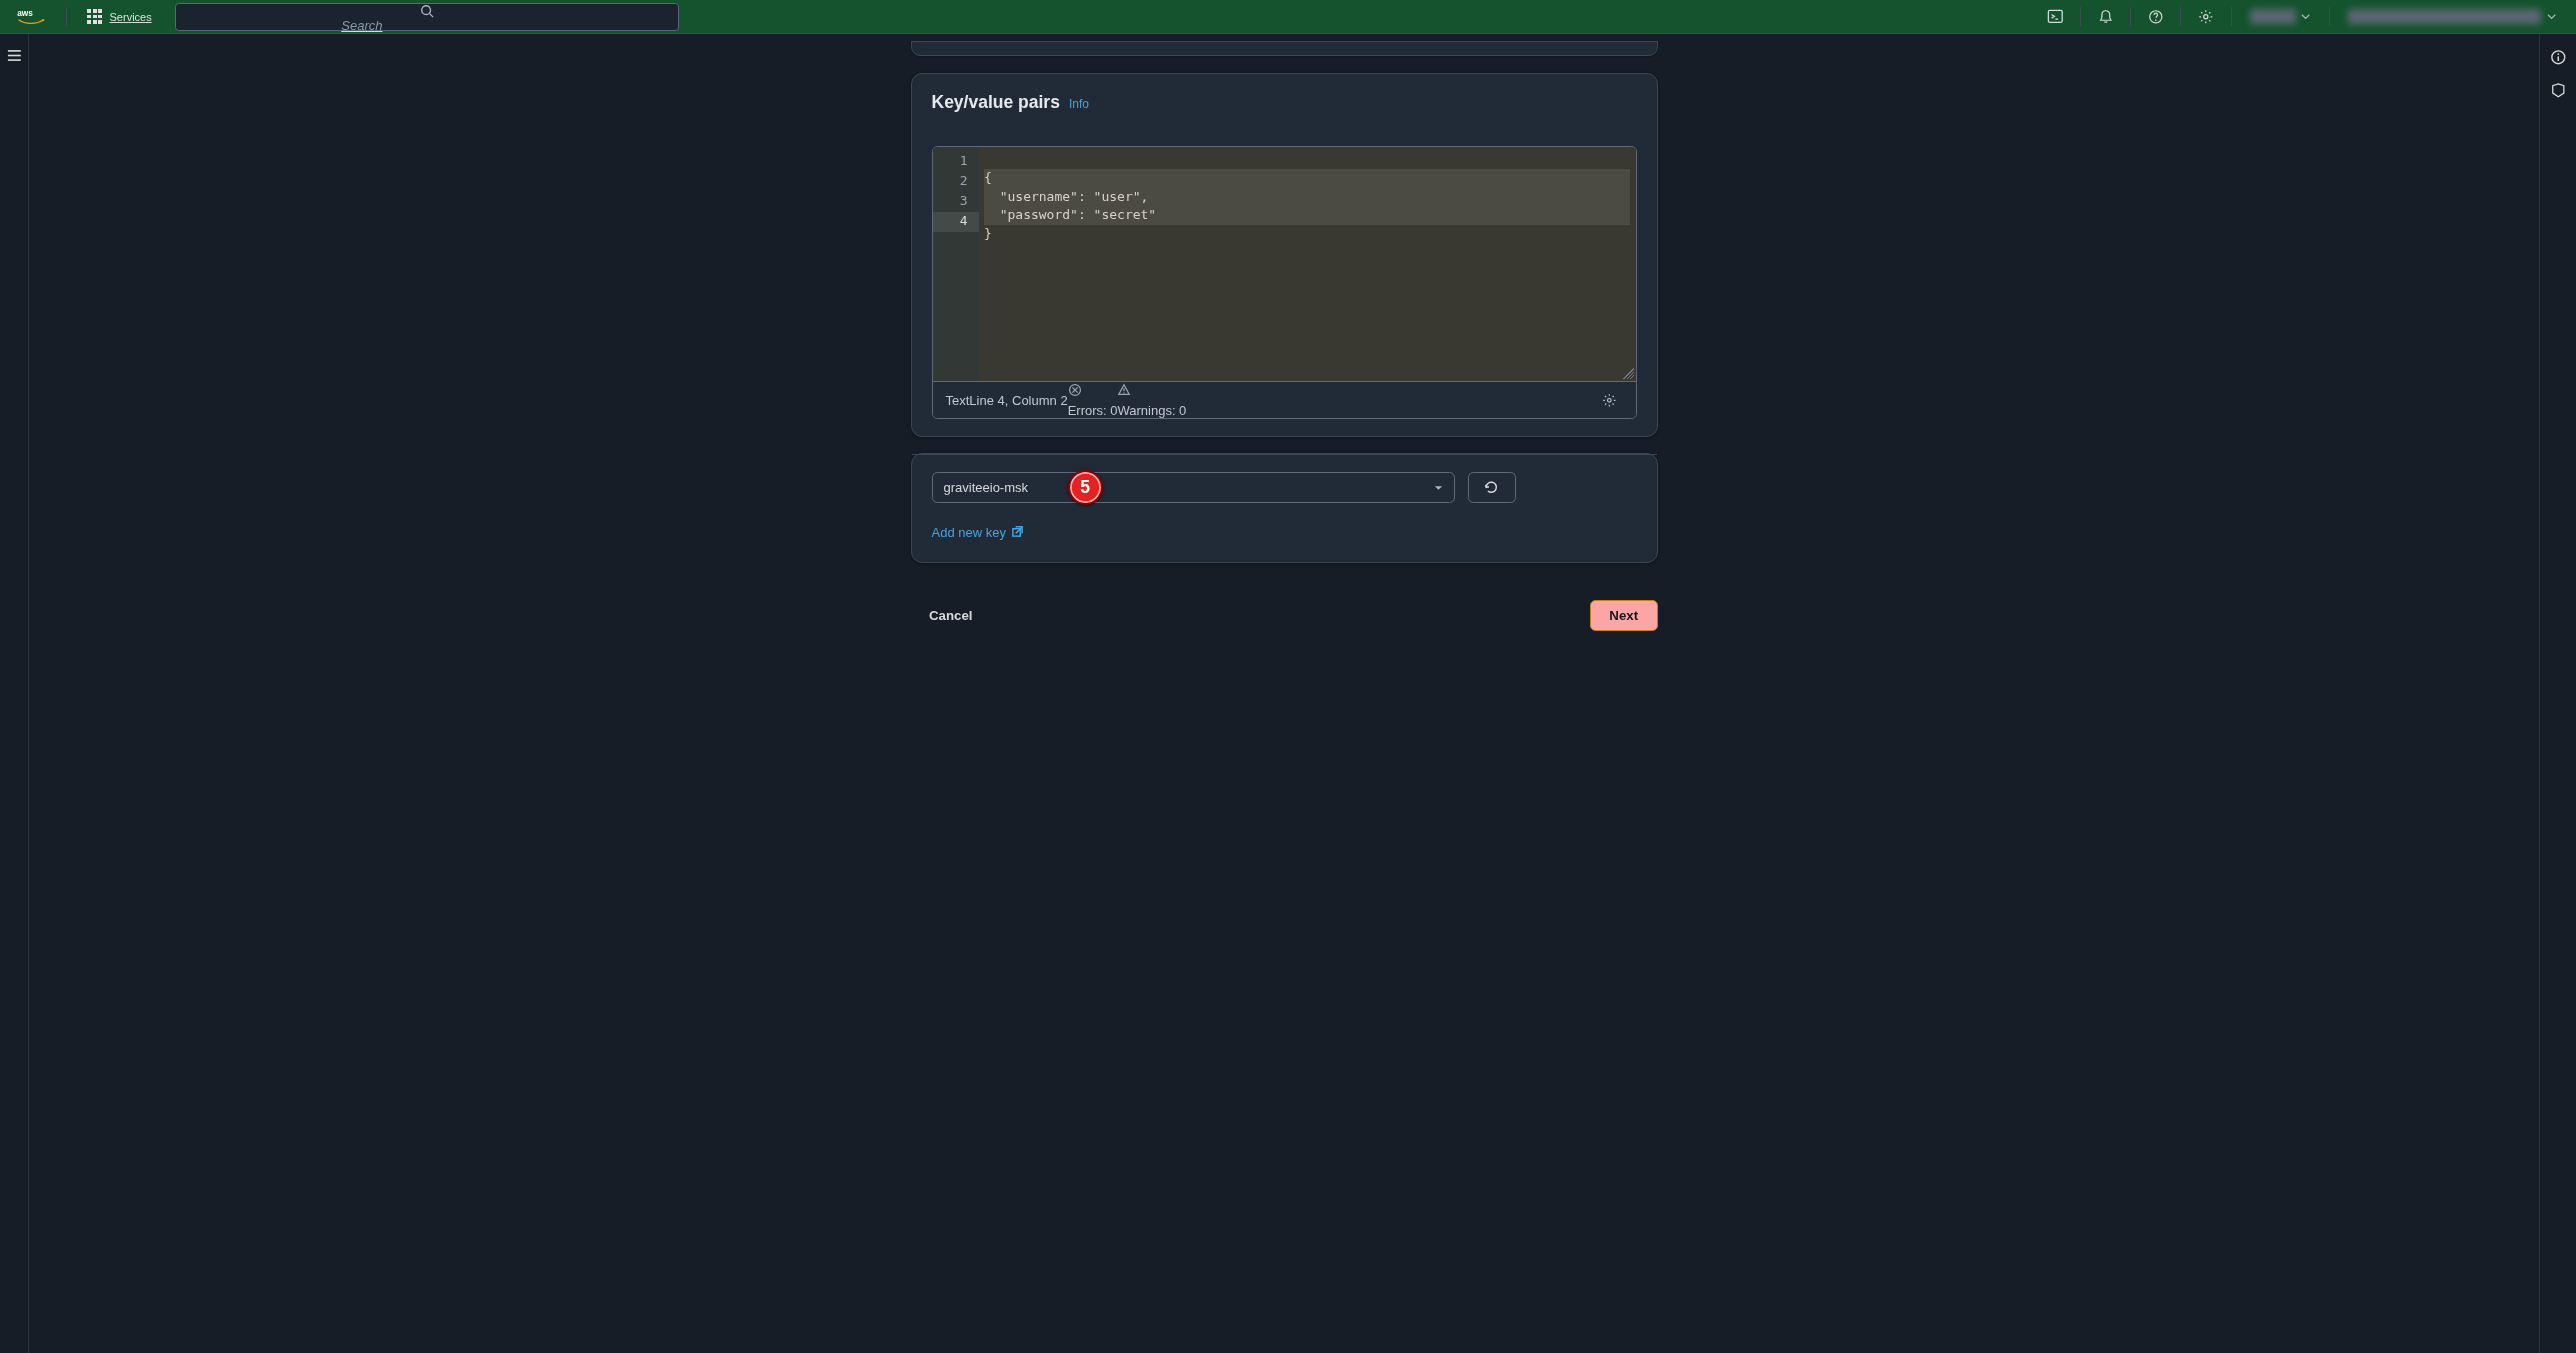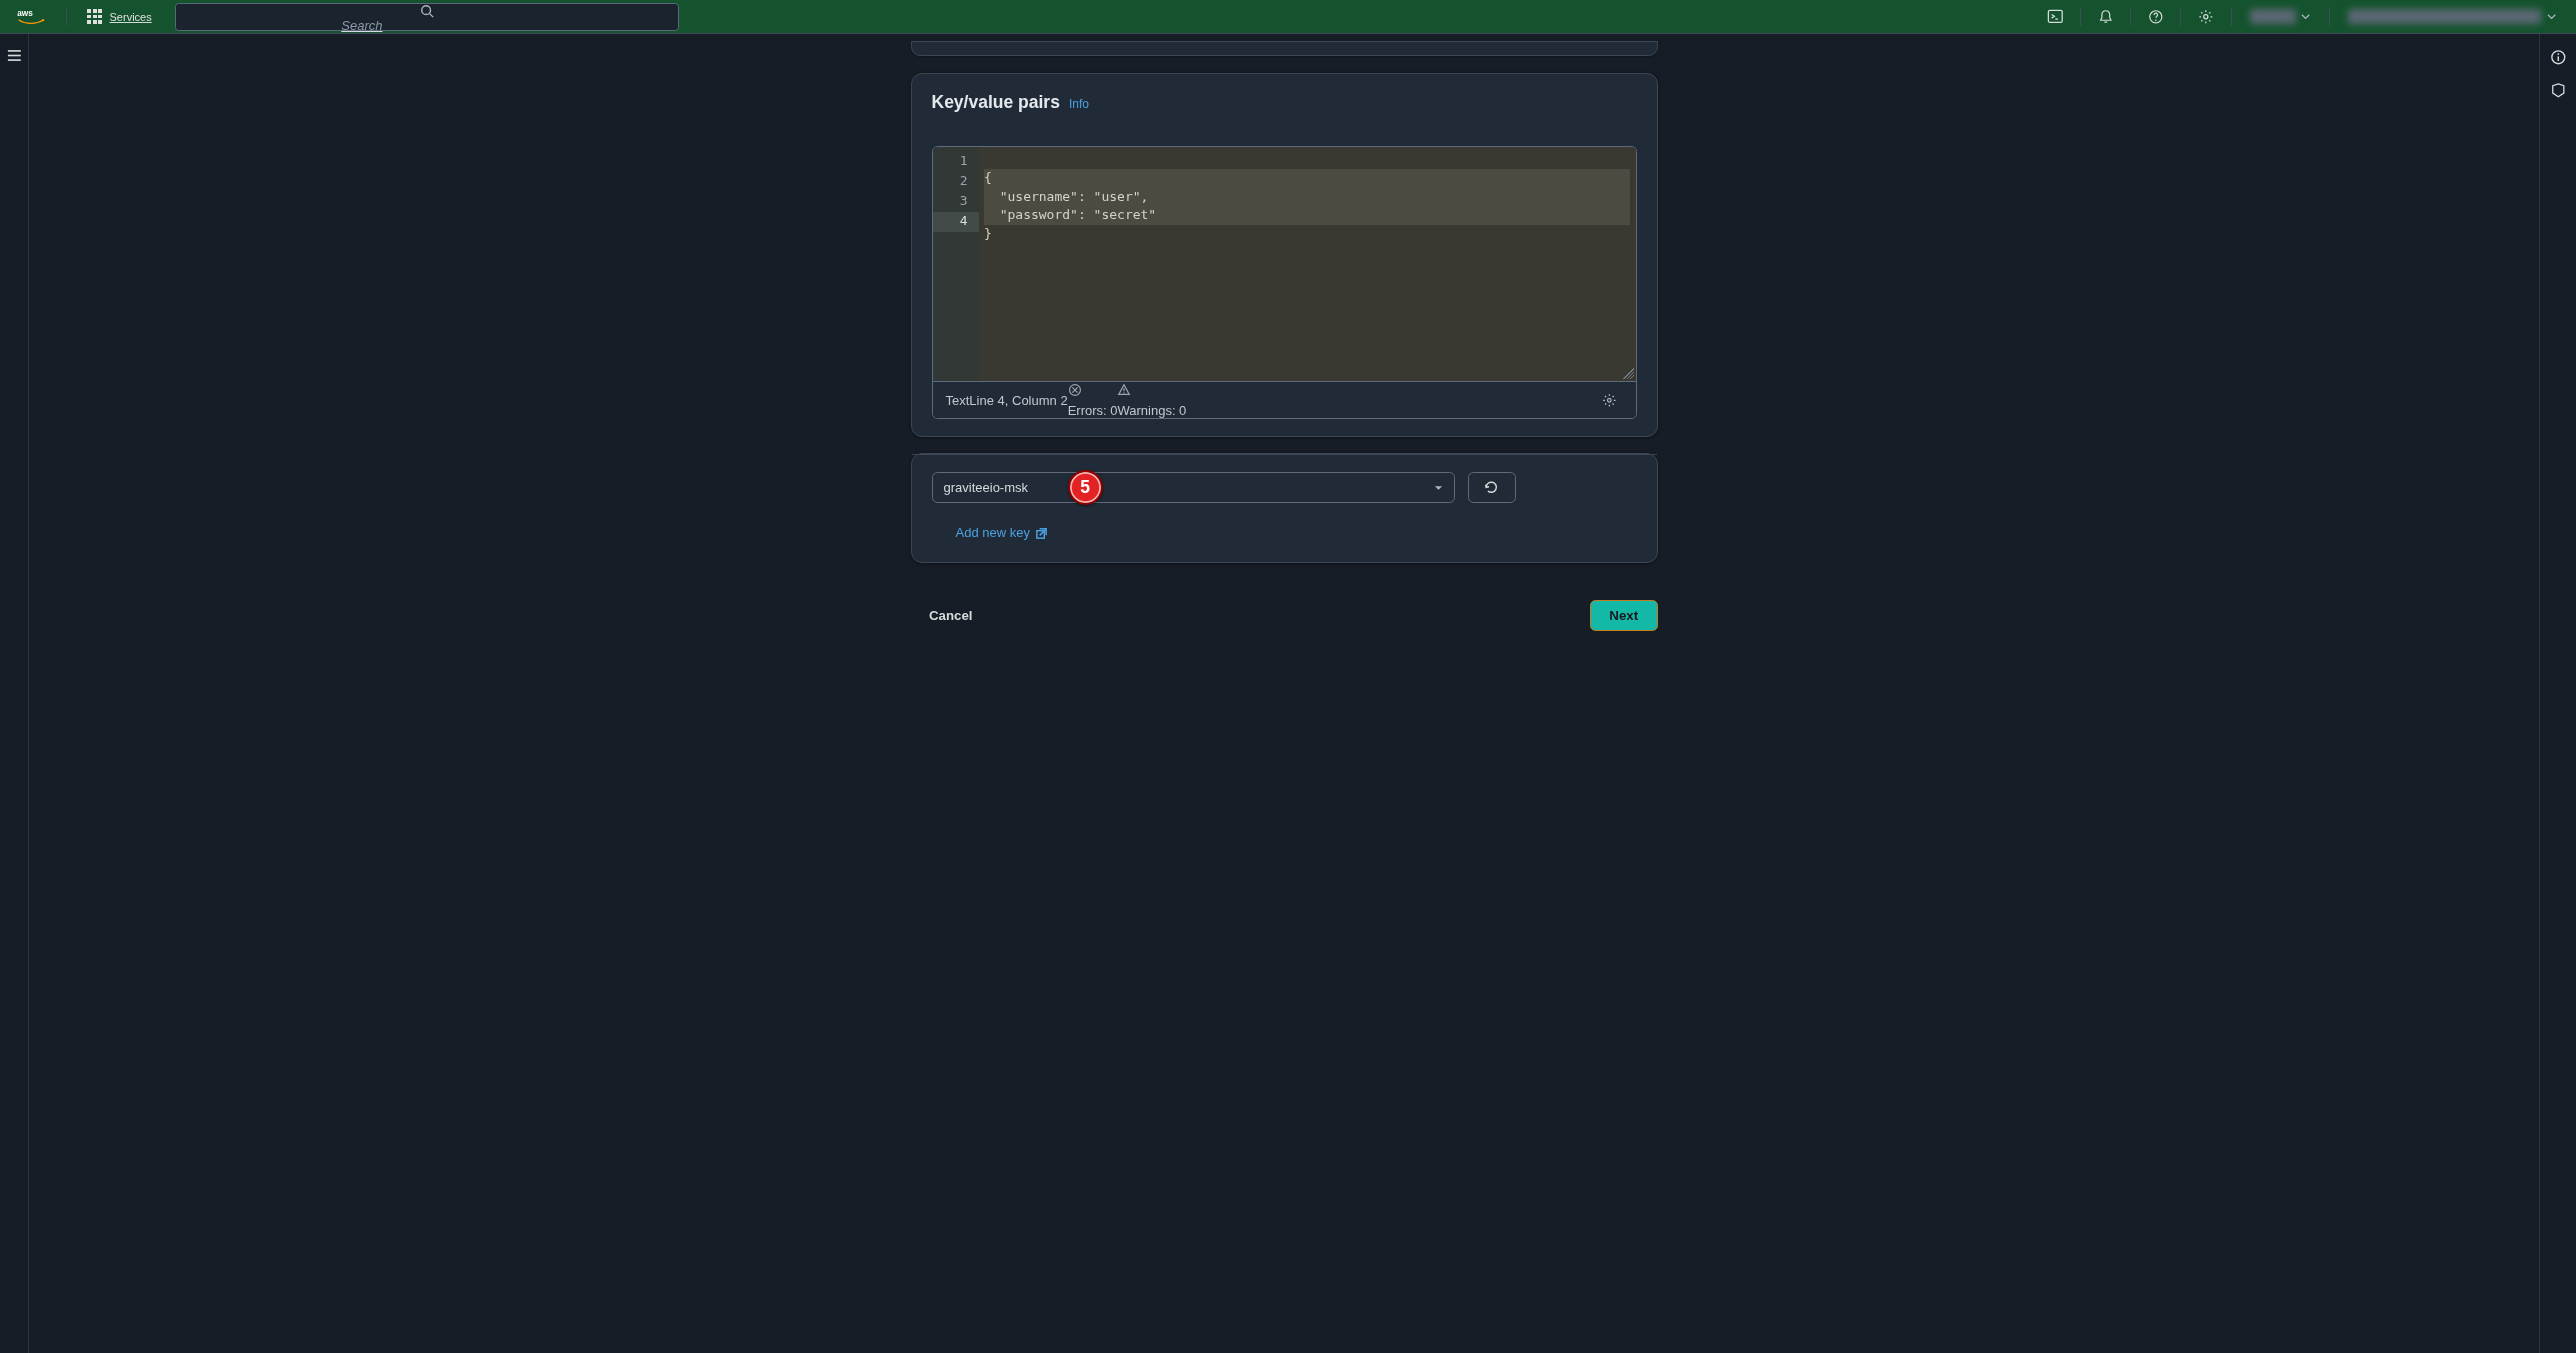--- a/index.html
+++ b/index.html
@@ -293,23 +293,22 @@
     border: 0.9px solid #5f6b7a;
     border-radius: 5.5px;
     display:flex;align-items:center;justify-content:center;
     cursor:pointer; color:#d5dbdb;
   }
   .add-key-link {
     width: 100%;
     margin-top: 9.2px;
     color: #4aa1e0;
     font-size: 13px;
-    display: flex; align-items: flex-end; gap: 5.5px;
+    display: flex; align-items: flex-start; gap: 5.5px;
     cursor:pointer;
-    margin-left:24px;
   }
 
   
   .anno-marker {
     position: absolute;
     width: 35px; height: 35px;
     border-radius: 50%;
     background: #e32323;
     border: 2.8px solid #8b0000;
     box-shadow: 0 0 0 1.8px #f3b7b7 inset, 0 0.9px 2.8px rgba(0,0,0,.5);
@@ -344,21 +343,21 @@
     border: none;
   }
   .btn-primary {
     background: #f0932b;
     background: #ec9c2e;
     background: linear-gradient(#f3a637,#ec9c2e);
     background: #f0a22e;
     color: #16191f;
     border: 0.9px solid #c47e1d;
   }
-  .btn-primary { background:#14b8a6; }
+  .btn-primary { background:#fca5a5; }
 
   svg { display:block; }
 
 </style>
 </head>
 <body>
 
 <div class="topnav">
   <span class="aws-logo">
     <svg width="28" height="16.6" viewBox="0 0 40 24" style="font-size:14px">

